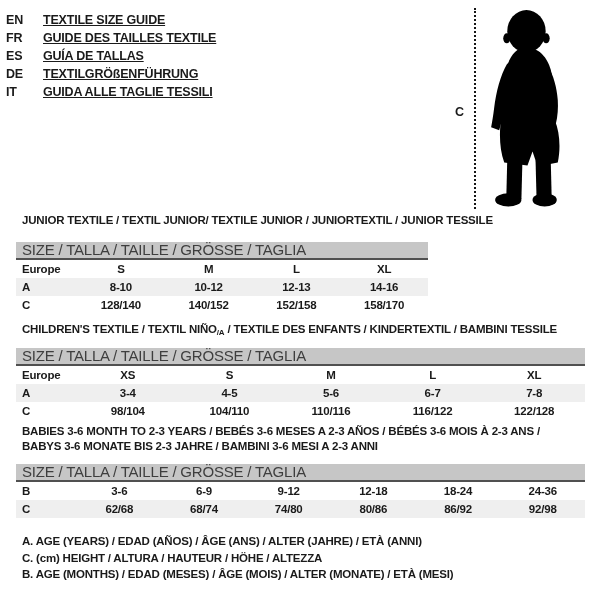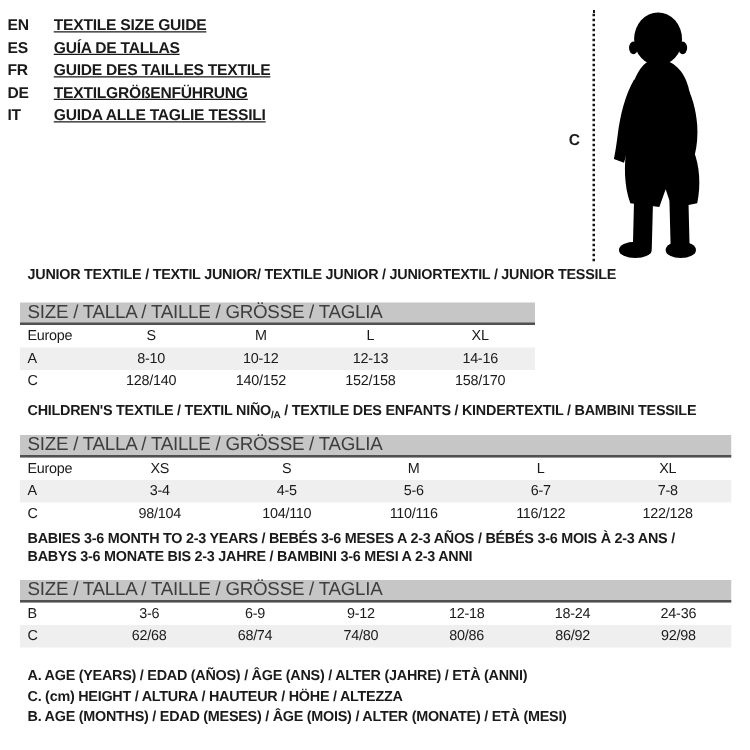--- a/index.html
+++ b/index.html
@@ -23,45 +23,45 @@
   .sec-title.s2{top:323px;}
   .sec-title.s3{top:424px;line-height:14.5px;}
   .sub-part{font-size:8px;vertical-align:-2px;}
   
   .table{position:absolute;left:16px;}
   .table.t1{top:242px;width:412px;}
   .table.t2{top:348px;width:569px;}
   .table.t3{top:464px;width:569px;}
   .size-bar{height:16px;line-height:16px;background:#c6c6c6;border-bottom:2px solid #505050;
     color:#3e3e3e;font-size:15px;padding-left:6px;}
-  .row{display:flex;height:18px;line-height:18px;font-size:11.5px;}
+  .row{display:flex;height:18px;line-height:18px;font-size:11.5px;font-weight:bold;}
   .row .lbl{width:55px;padding-left:6px;}
   .row .cell{flex:1;text-align:center;}
   .row.shaded{background:#efefef;}
   
   .footnotes{position:absolute;left:22px;top:533px;font-weight:bold;font-size:11.5px;line-height:16.5px;}
   .fn{white-space:nowrap;}
 </style>
 </head>
 <body>
 
 <div class="canvas">
 
   <div class="lang-list">
     <div class="lang-row">
       <span class="lang-code">EN</span>
       <span class="lang-title">TEXTILE SIZE GUIDE</span>
     </div>
     <div class="lang-row">
+      <span class="lang-code">FR</span>
+      <span class="lang-title">GUIDE DES TAILLES TEXTILE</span>
+    </div>
+    <div class="lang-row">
       <span class="lang-code">ES</span>
       <span class="lang-title">GUÍA DE TALLAS</span>
-    </div>
-    <div class="lang-row">
-      <span class="lang-code">FR</span>
-      <span class="lang-title">GUIDE DES TAILLES TEXTILE</span>
     </div>
     <div class="lang-row">
       <span class="lang-code">DE</span>
       <span class="lang-title">TEXTILGRÖßENFÜHRUNG</span>
     </div>
     <div class="lang-row">
       <span class="lang-code">IT</span>
       <span class="lang-title">GUIDA ALLE TAGLIE TESSILI</span>
     </div>
   </div>

